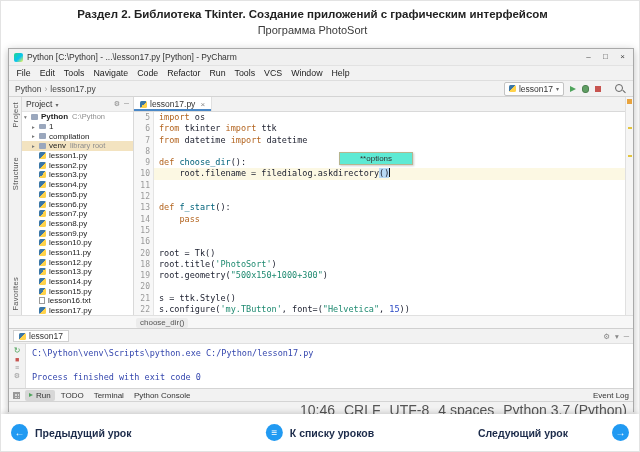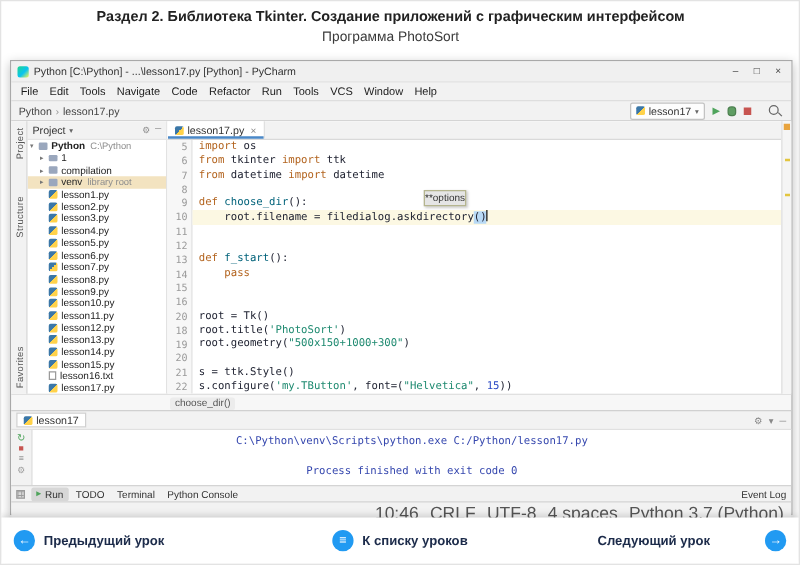--- a/index.html
+++ b/index.html
@@ -72,42 +72,42 @@
   .gut-n{height:11.3px;}
   .code{flex:1;font:8.5px/11.3px "DejaVu Sans Mono",monospace;color:#212433;min-width:0;}
   .code-line{height:11.3px;white-space:pre;padding-left:5px;}
   .code-line.cur{background:#fcf8e3;}
   .s-kw{color:#b3641f;}
   .s-fn{color:#00627a;}
   .s-st{color:#1e8a70;}
   .s-num{color:#2746c4;}
   .s-sel{background:#b8d9f5;}
   .caret{display:inline-block;width:1px;height:9px;background:#111;vertical-align:-1px;}
-  .tooltip{position:absolute;left:205px;top:40px;height:11px;line-height:11px;background:#e5e5e5;
-           border:1px solid #b5b58f;padding:0 0;font-size:8px;color:#333;box-shadow:1px 1px 2px rgba(0,0,0,.2);}
+  .tooltip{position:absolute;left:205px;top:40px;height:11px;line-height:11px;background:#5eead4;
+           border:1px solid #b5b58f;padding:0 20px;font-size:8px;color:#333;box-shadow:1px 1px 2px rgba(0,0,0,.2);}
   .stripe-right{flex:0 0 8px;background:#f5f5f5;border-left:1px solid #e0e0e0;position:relative;box-sizing:border-box;}
   .mark-sq{position:absolute;right:1px;top:2px;width:5px;height:5px;background:#e8a33d;}
   .mark-t1{position:absolute;right:1px;top:30px;width:4px;height:2px;background:#e3c53f;}
   .mark-t2{position:absolute;right:1px;top:58px;width:4px;height:2px;background:#e3c53f;}
   .bc-bar{flex:0 0 13px;background:#f7f7f7;border-top:1px solid #e0e0e0;display:flex;align-items:flex-end;
           padding-left:127px;box-sizing:border-box;}
   .bc-chip{font-size:8px;color:#555;background:#ececec;border-radius:2px;height:10px;line-height:10px;padding:0 4px;}
   .run-tabbar{flex:0 0 15px;background:#f2f2f2;border-top:1px solid #d0d0d0;display:flex;align-items:center;
               padding:0 4px;box-sizing:border-box;}
   .run-tab{display:flex;align-items:center;gap:3px;background:#fff;border:1px solid #d0d0d0;height:12px;
            padding:0 5px;font-size:8.5px;color:#333;box-sizing:border-box;}
   .rt-icons{margin-left:auto;display:flex;gap:5px;color:#888;font-size:7.5px;}
   .console-row{flex:0 0 45px;display:flex;background:#fff;border-top:1px solid #e0e0e0;box-sizing:border-box;min-height:0;}
   .console-strip{flex:0 0 16px;background:#f2f2f2;border-right:1px solid #e0e0e0;display:flex;flex-direction:column;
                  align-items:center;padding-top:2px;gap:1px;font-size:8px;}
   .cs-rerun{color:#4fa45c;}
   .cs-stop{color:#c75450;font-size:7px;}
   .cs-gray{color:#999;font-size:7px;}
   .console{flex:1;font:8.5px/12px "DejaVu Sans Mono",monospace;padding:3px 6px;white-space:pre;color:#3547ae;overflow:hidden;}
-  .con-line{height:12px;text-align:center;}
+  .con-line{height:12px;}
   .toolwin-bar{flex:0 0 13px;background:#f2f2f2;border-top:1px solid #d4d4d4;display:flex;align-items:center;
                padding:0 4px;gap:2px;box-sizing:border-box;font-size:8px;color:#333;}
   .corner-ico{width:7px;height:7px;margin-right:3px;
               background:linear-gradient(#9a9a9a 1px,transparent 1px),linear-gradient(90deg,#9a9a9a 1px,transparent 1px),#d9d9d9;
               background-size:3px 3px;border:1px solid #9a9a9a;box-sizing:border-box;}
   .tw-btn{display:flex;align-items:center;gap:3px;padding:0 4px;height:11px;border-radius:2px;}
   .tw-btn.active{background:#d7d7d7;}
   .tw-play{width:0;height:0;border-left:4px solid #4fa45c;border-top:2.5px solid transparent;border-bottom:2.5px solid transparent;}
   .toolwin-right{margin-left:auto;}
   .statusbar{flex:1;border-top:1px solid #d4d4d4;display:flex;align-items:center;background:#f2f2f2;

